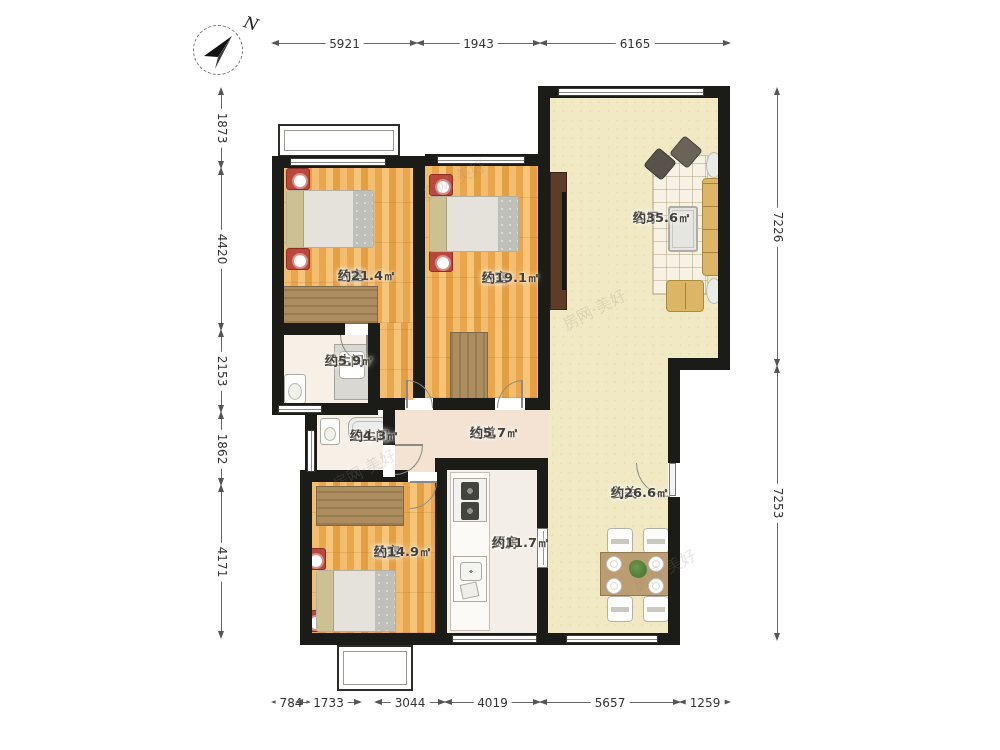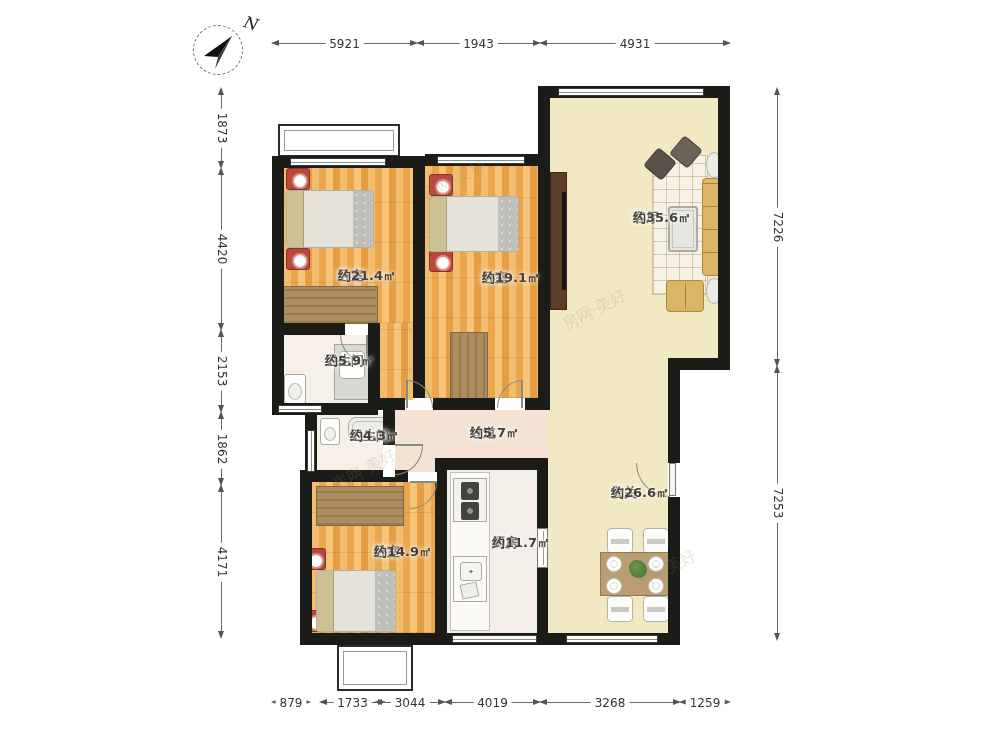--- a/index.html
+++ b/index.html
@@ -289,29 +289,29 @@
       <div class="dim dim-h" style="left: 417px; top: 38px; width: 123px;">
         <i class="ln"></i>
         <b class="ah ah-a"></b>
         <b class="ah ah-b"></b>
         <span class="dlab">1943</span>
       </div>
       <div class="dim dim-h" style="left: 540px; top: 38px; width: 190px;">
         <i class="ln"></i>
         <b class="ah ah-a"></b>
         <b class="ah ah-b"></b>
-        <span class="dlab">4931</span>
+        <span class="dlab">6165</span>
       </div>
       <div class="dim dim-h" style="left: 272px; top: 697px; width: 38px;">
         <i class="ln"></i>
         <b class="ah ah-a"></b>
         <b class="ah ah-b"></b>
-        <span class="dlab">879</span>
-      </div>
-      <div class="dim dim-h" style="left: 320px; top: 697px; width: 65px;">
+        <span class="dlab">784</span>
+      </div>
+      <div class="dim dim-h" style="left: 296px; top: 697px; width: 65px;">
         <i class="ln"></i>
         <b class="ah ah-a"></b>
         <b class="ah ah-b"></b>
         <span class="dlab">1733</span>
       </div>
       <div class="dim dim-h" style="left: 375px; top: 697px; width: 70px;">
         <i class="ln"></i>
         <b class="ah ah-a"></b>
         <b class="ah ah-b"></b>
         <span class="dlab">3044</span>
@@ -319,21 +319,21 @@
       <div class="dim dim-h" style="left: 445px; top: 697px; width: 95px;">
         <i class="ln"></i>
         <b class="ah ah-a"></b>
         <b class="ah ah-b"></b>
         <span class="dlab">4019</span>
       </div>
       <div class="dim dim-h" style="left: 540px; top: 697px; width: 140px;">
         <i class="ln"></i>
         <b class="ah ah-a"></b>
         <b class="ah ah-b"></b>
-        <span class="dlab">3268</span>
+        <span class="dlab">5657</span>
       </div>
       <div class="dim dim-h" style="left: 680px; top: 697px; width: 50px;">
         <i class="ln"></i>
         <b class="ah ah-a"></b>
         <b class="ah ah-b"></b>
         <span class="dlab">1259</span>
       </div>
       <div class="dim dim-v" style="left: 216px; top: 88px; height: 80px;">
         <i class="ln"></i>
         <b class="ah ah-a"></b>

